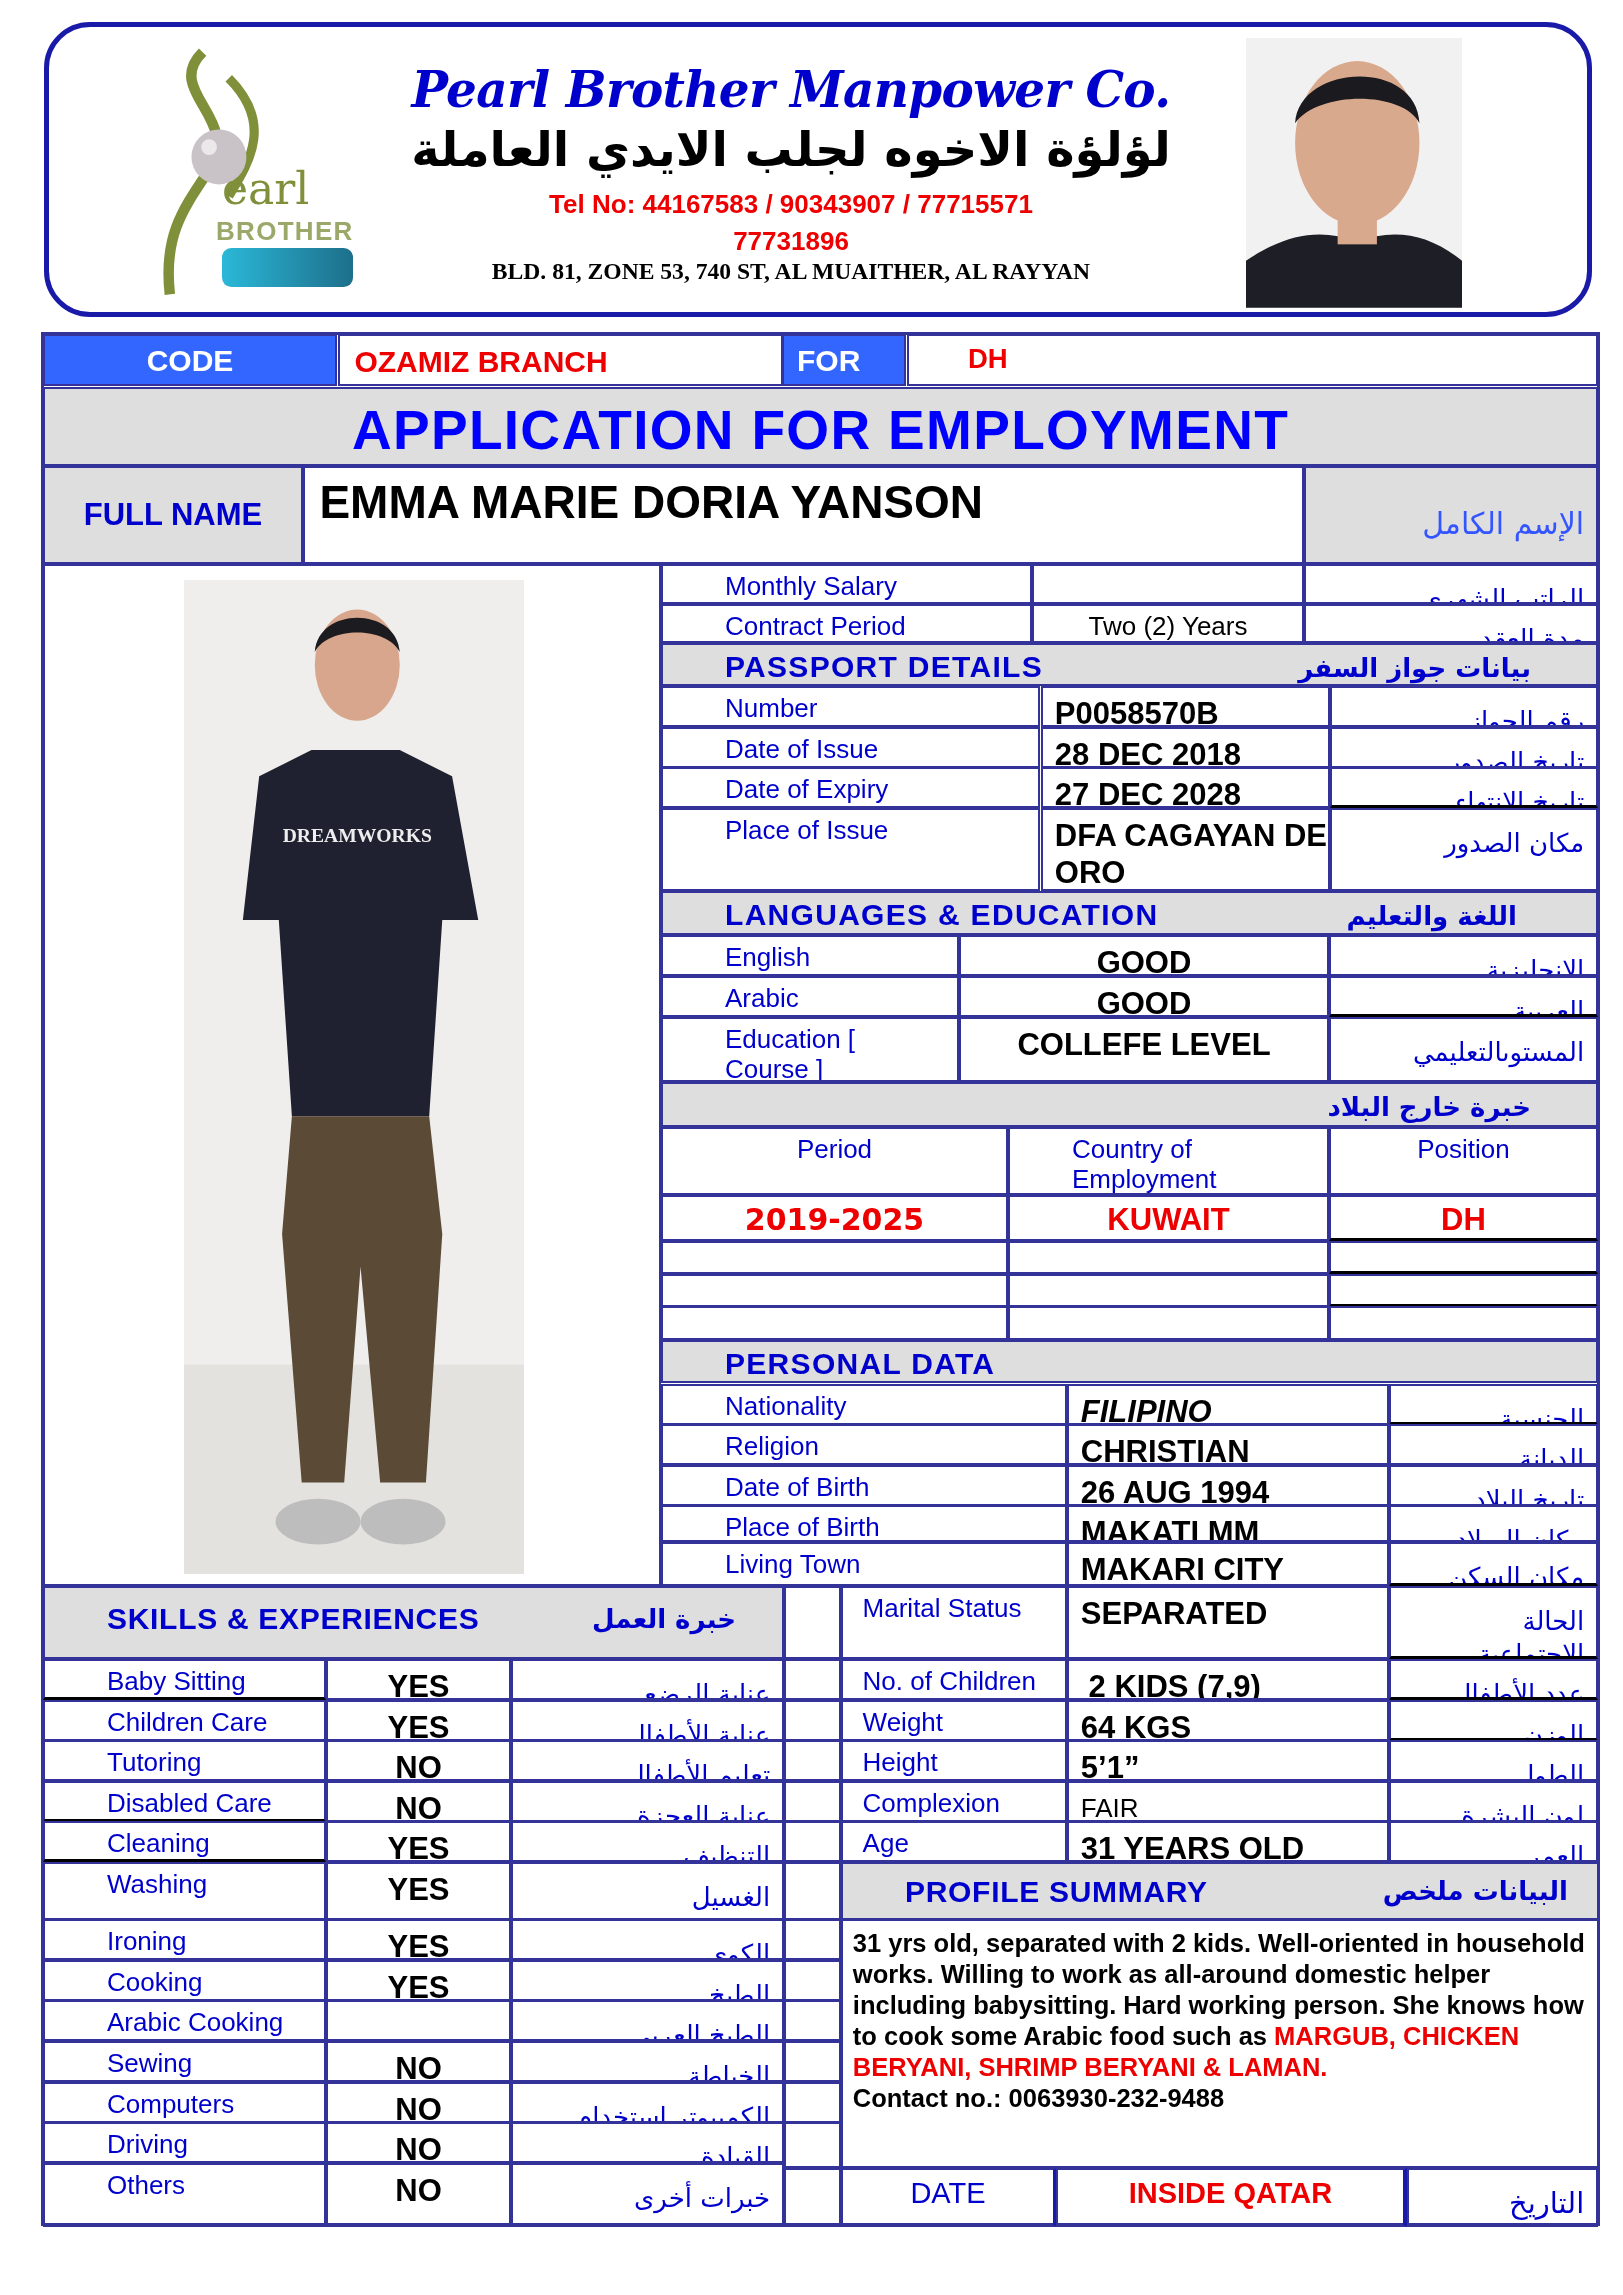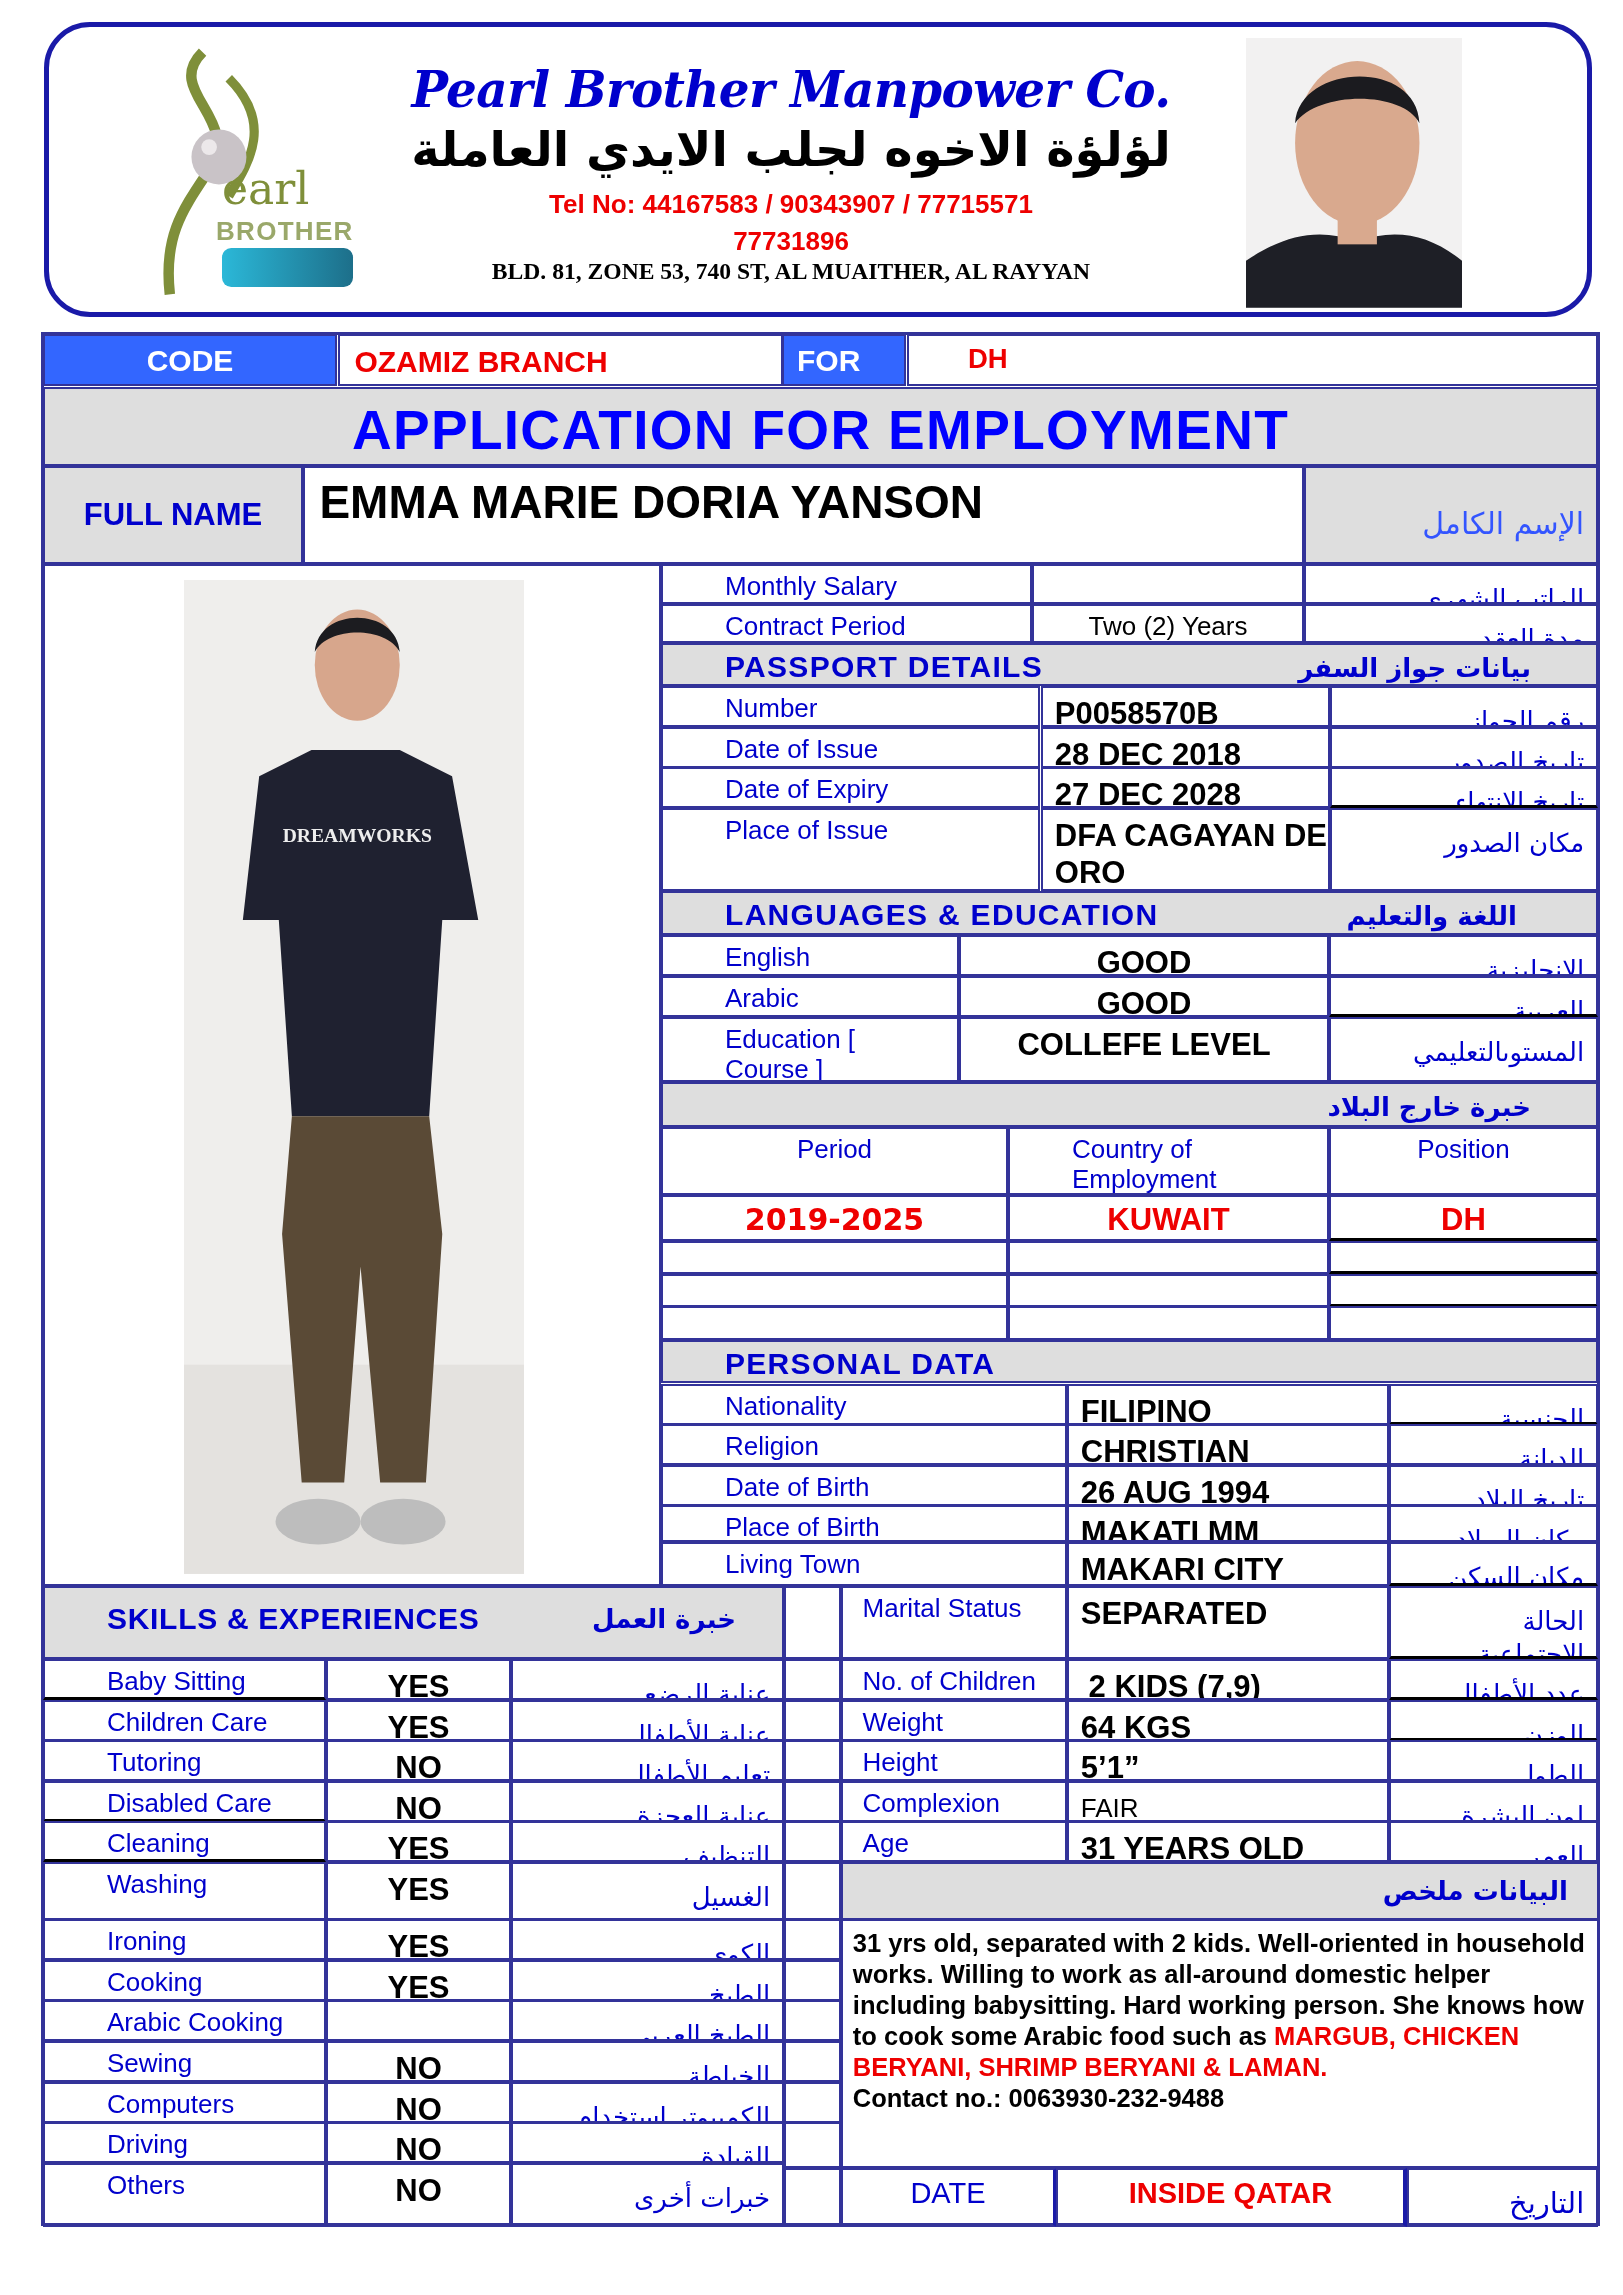--- a/index.html
+++ b/index.html
@@ -238,21 +238,21 @@
 <div class="cell" style="left:1008px;top:1306px;width:321px;height:34px;"></div>
 <div class="cell" style="left:1329px;top:1306px;width:269px;height:34px;"></div>
 
 <div class="cell grey" style="left:661px;top:1340px;width:937px;height:43px;">
   <div class="sec">PERSONAL DATA</div>
 </div>
 
 <div class="cell" style="left:661px;top:1384px;width:406px;height:41px;">
     <div class="lbl">Nationality</div>
   </div>
-<div class="cell" style="left:1067px;top:1384px;width:322px;height:41px;">
+<div class="cell" style="left:1067px;top:1384px;width:322px;height:41px;font-style:italic;">
     <div class="val">FILIPINO</div>
   </div>
 <div class="cell" style="left:1389px;top:1384px;width:209px;height:41px;border-bottom:3.3px solid #000;">
     <div class="ar">الجنسية</div>
   </div>
 
 <div class="cell" style="left:661px;top:1424px;width:406px;height:41px;">
     <div class="lbl">Religion</div>
   </div>
 <div class="cell" style="left:1067px;top:1424px;width:322px;height:41px;">
@@ -352,20 +352,21 @@
     <div class="lbl2">Age</div>
   </div>
 <div class="cell" style="left:1067px;top:1821px;width:322px;height:41px;">
     <div class="val">31 YEARS OLD</div>
   </div>
 <div class="cell" style="left:1389px;top:1821px;width:209px;height:41px;">
     <div class="ar">العمر</div>
   </div>
 
 <div class="cell grey" style="left:841px;top:1862px;width:758px;height:58px;">
+  <div style="color:#0000cc;font-weight:bold;font-size:30px;padding-left:62px;padding-top:10.5px;letter-spacing:0.7px;">PROFILE SUMMARY</div>
   <div class="abs sec-ar" style="right:29px;top:11.8px;">البيانات ملخص</div>
 </div>
 <div class="cell" style="left:841px;top:1919px;width:758px;height:249px;">
   <div style="font-weight:bold;font-size:25.5px;line-height:31px;padding:6.5px 9.8px;">
     <span>31 yrs old, separated with 2 kids. Well-oriented in household works. Willing to work as all-around domestic helper including babysitting. Hard working person. She knows how to cook some Arabic food such as </span><span class="red">MARGUB, CHICKEN BERYANI, SHRIMP BERYANI &amp; LAMAN.</span>
     <div>Contact no.: 0063930-232-9488</div>
   </div>
 </div>
 
 <div class="cell" style="left:841px;top:2168px;width:216px;height:59px;border-right:4.6px solid #1a1aa8;">

